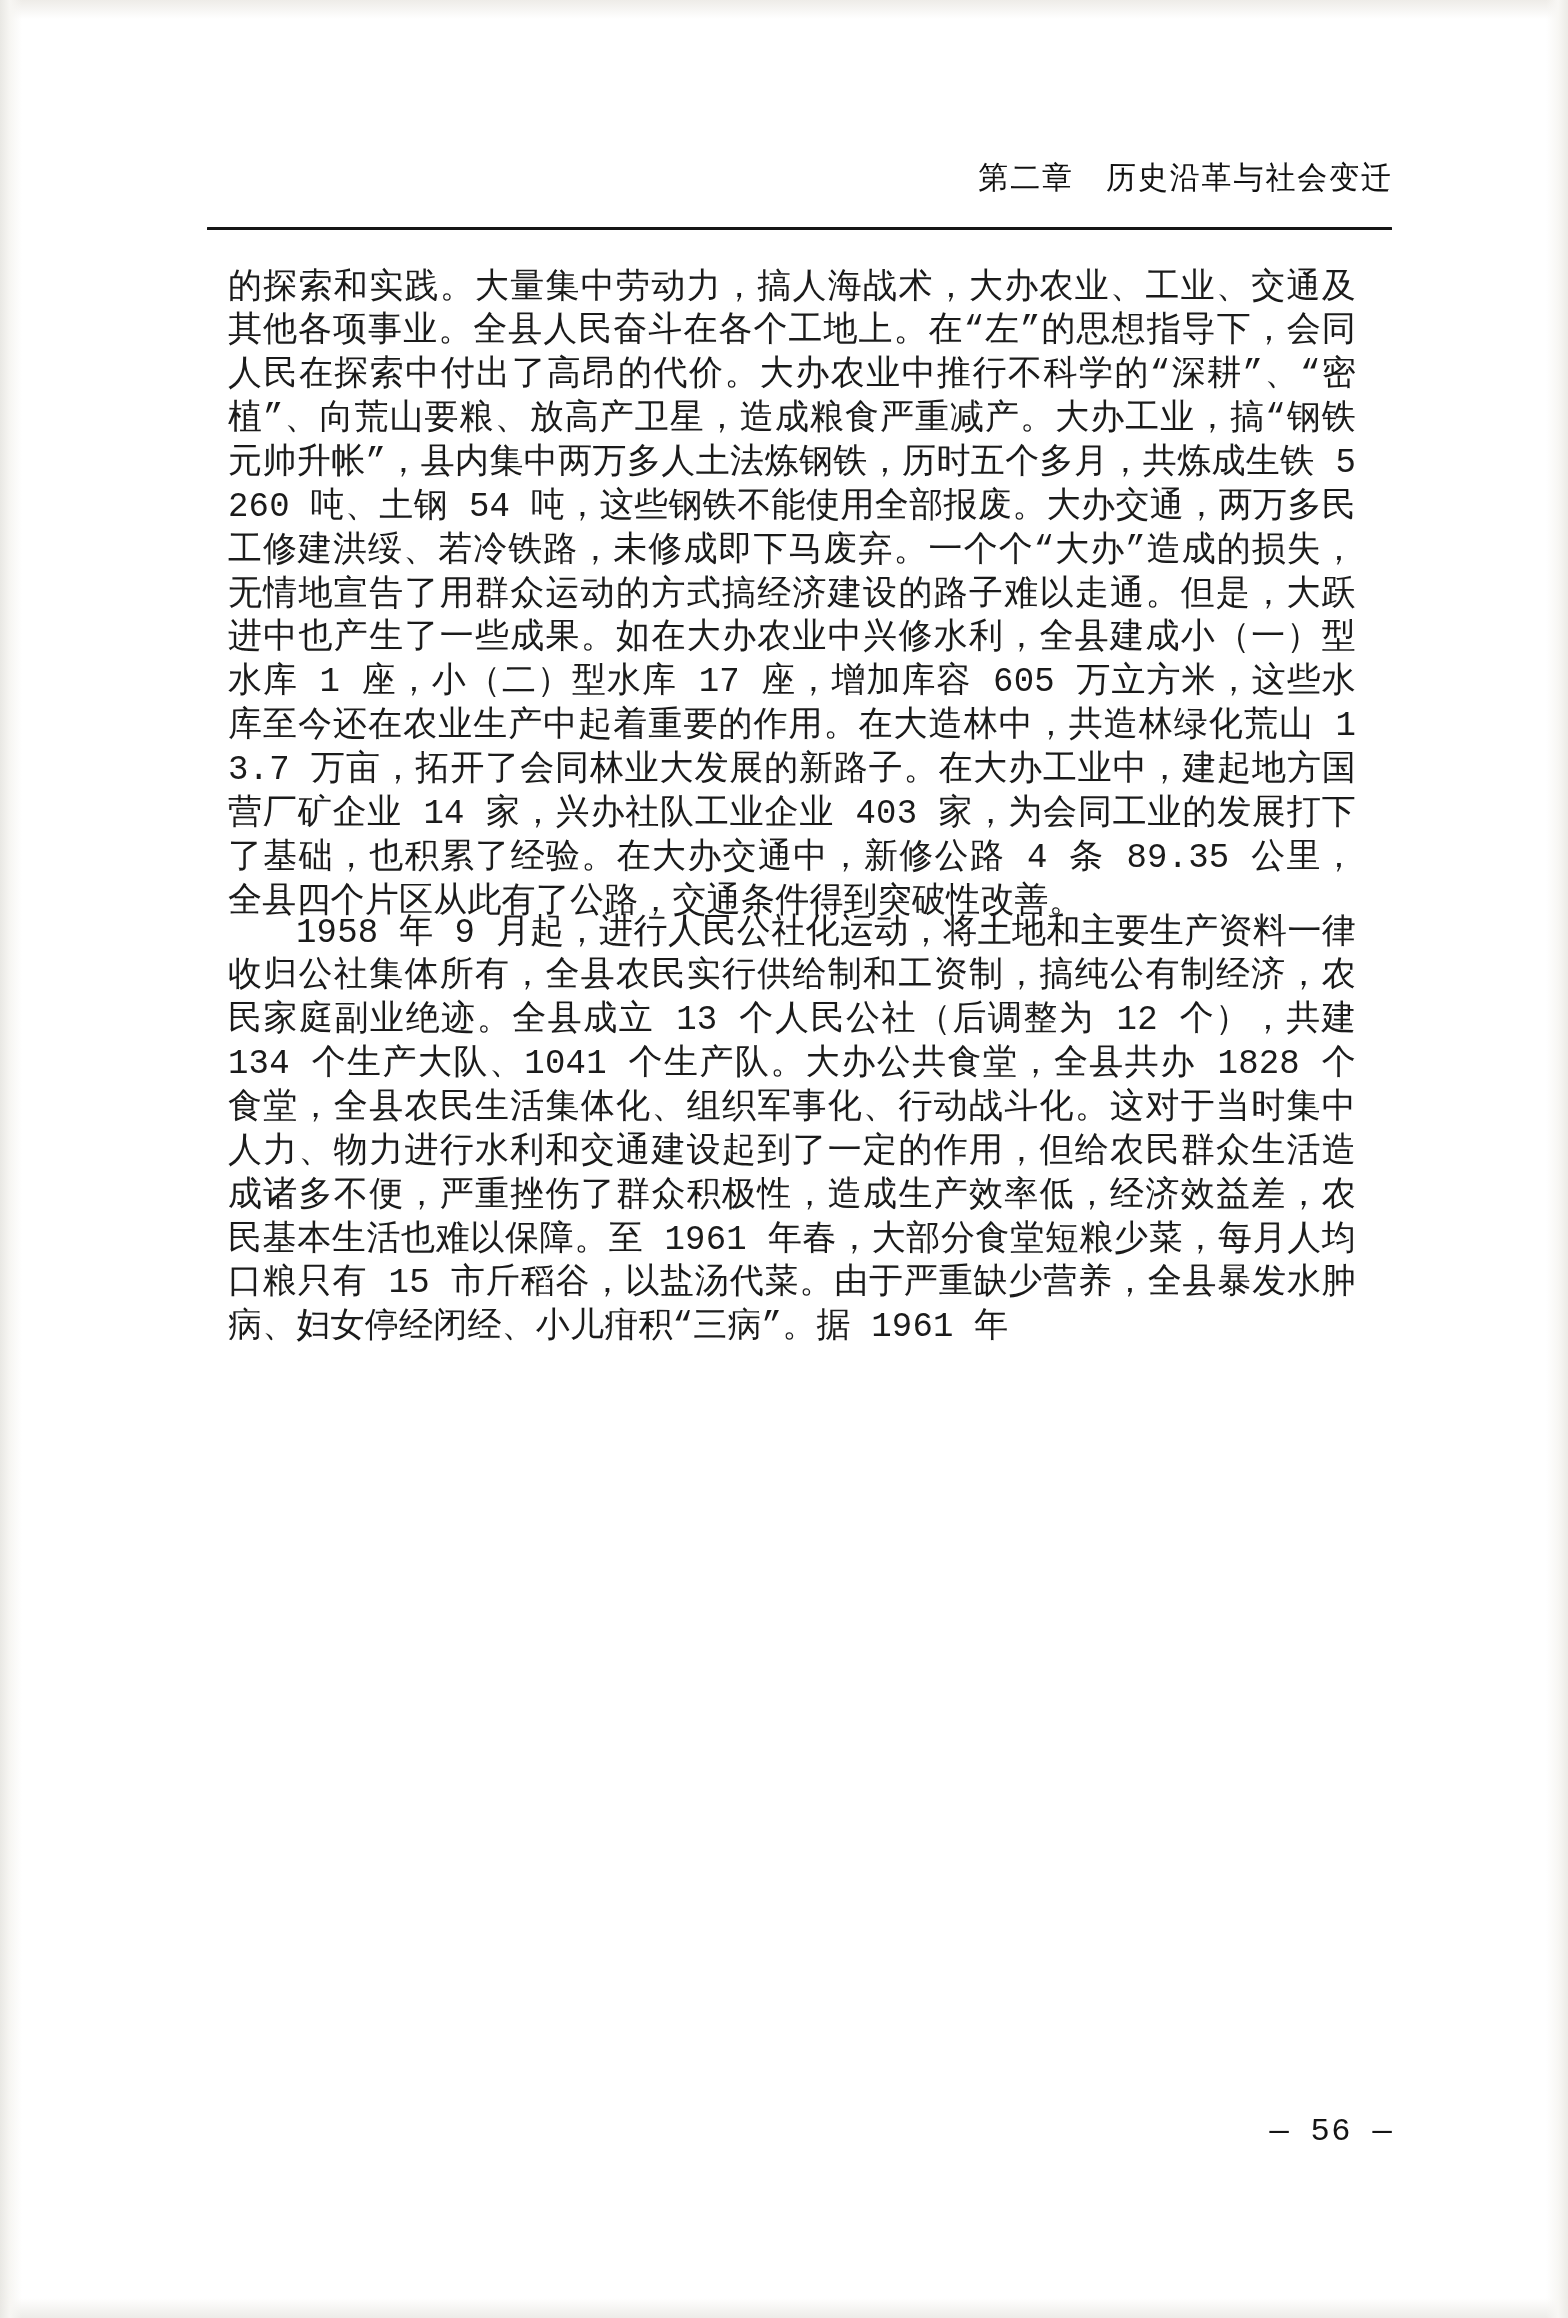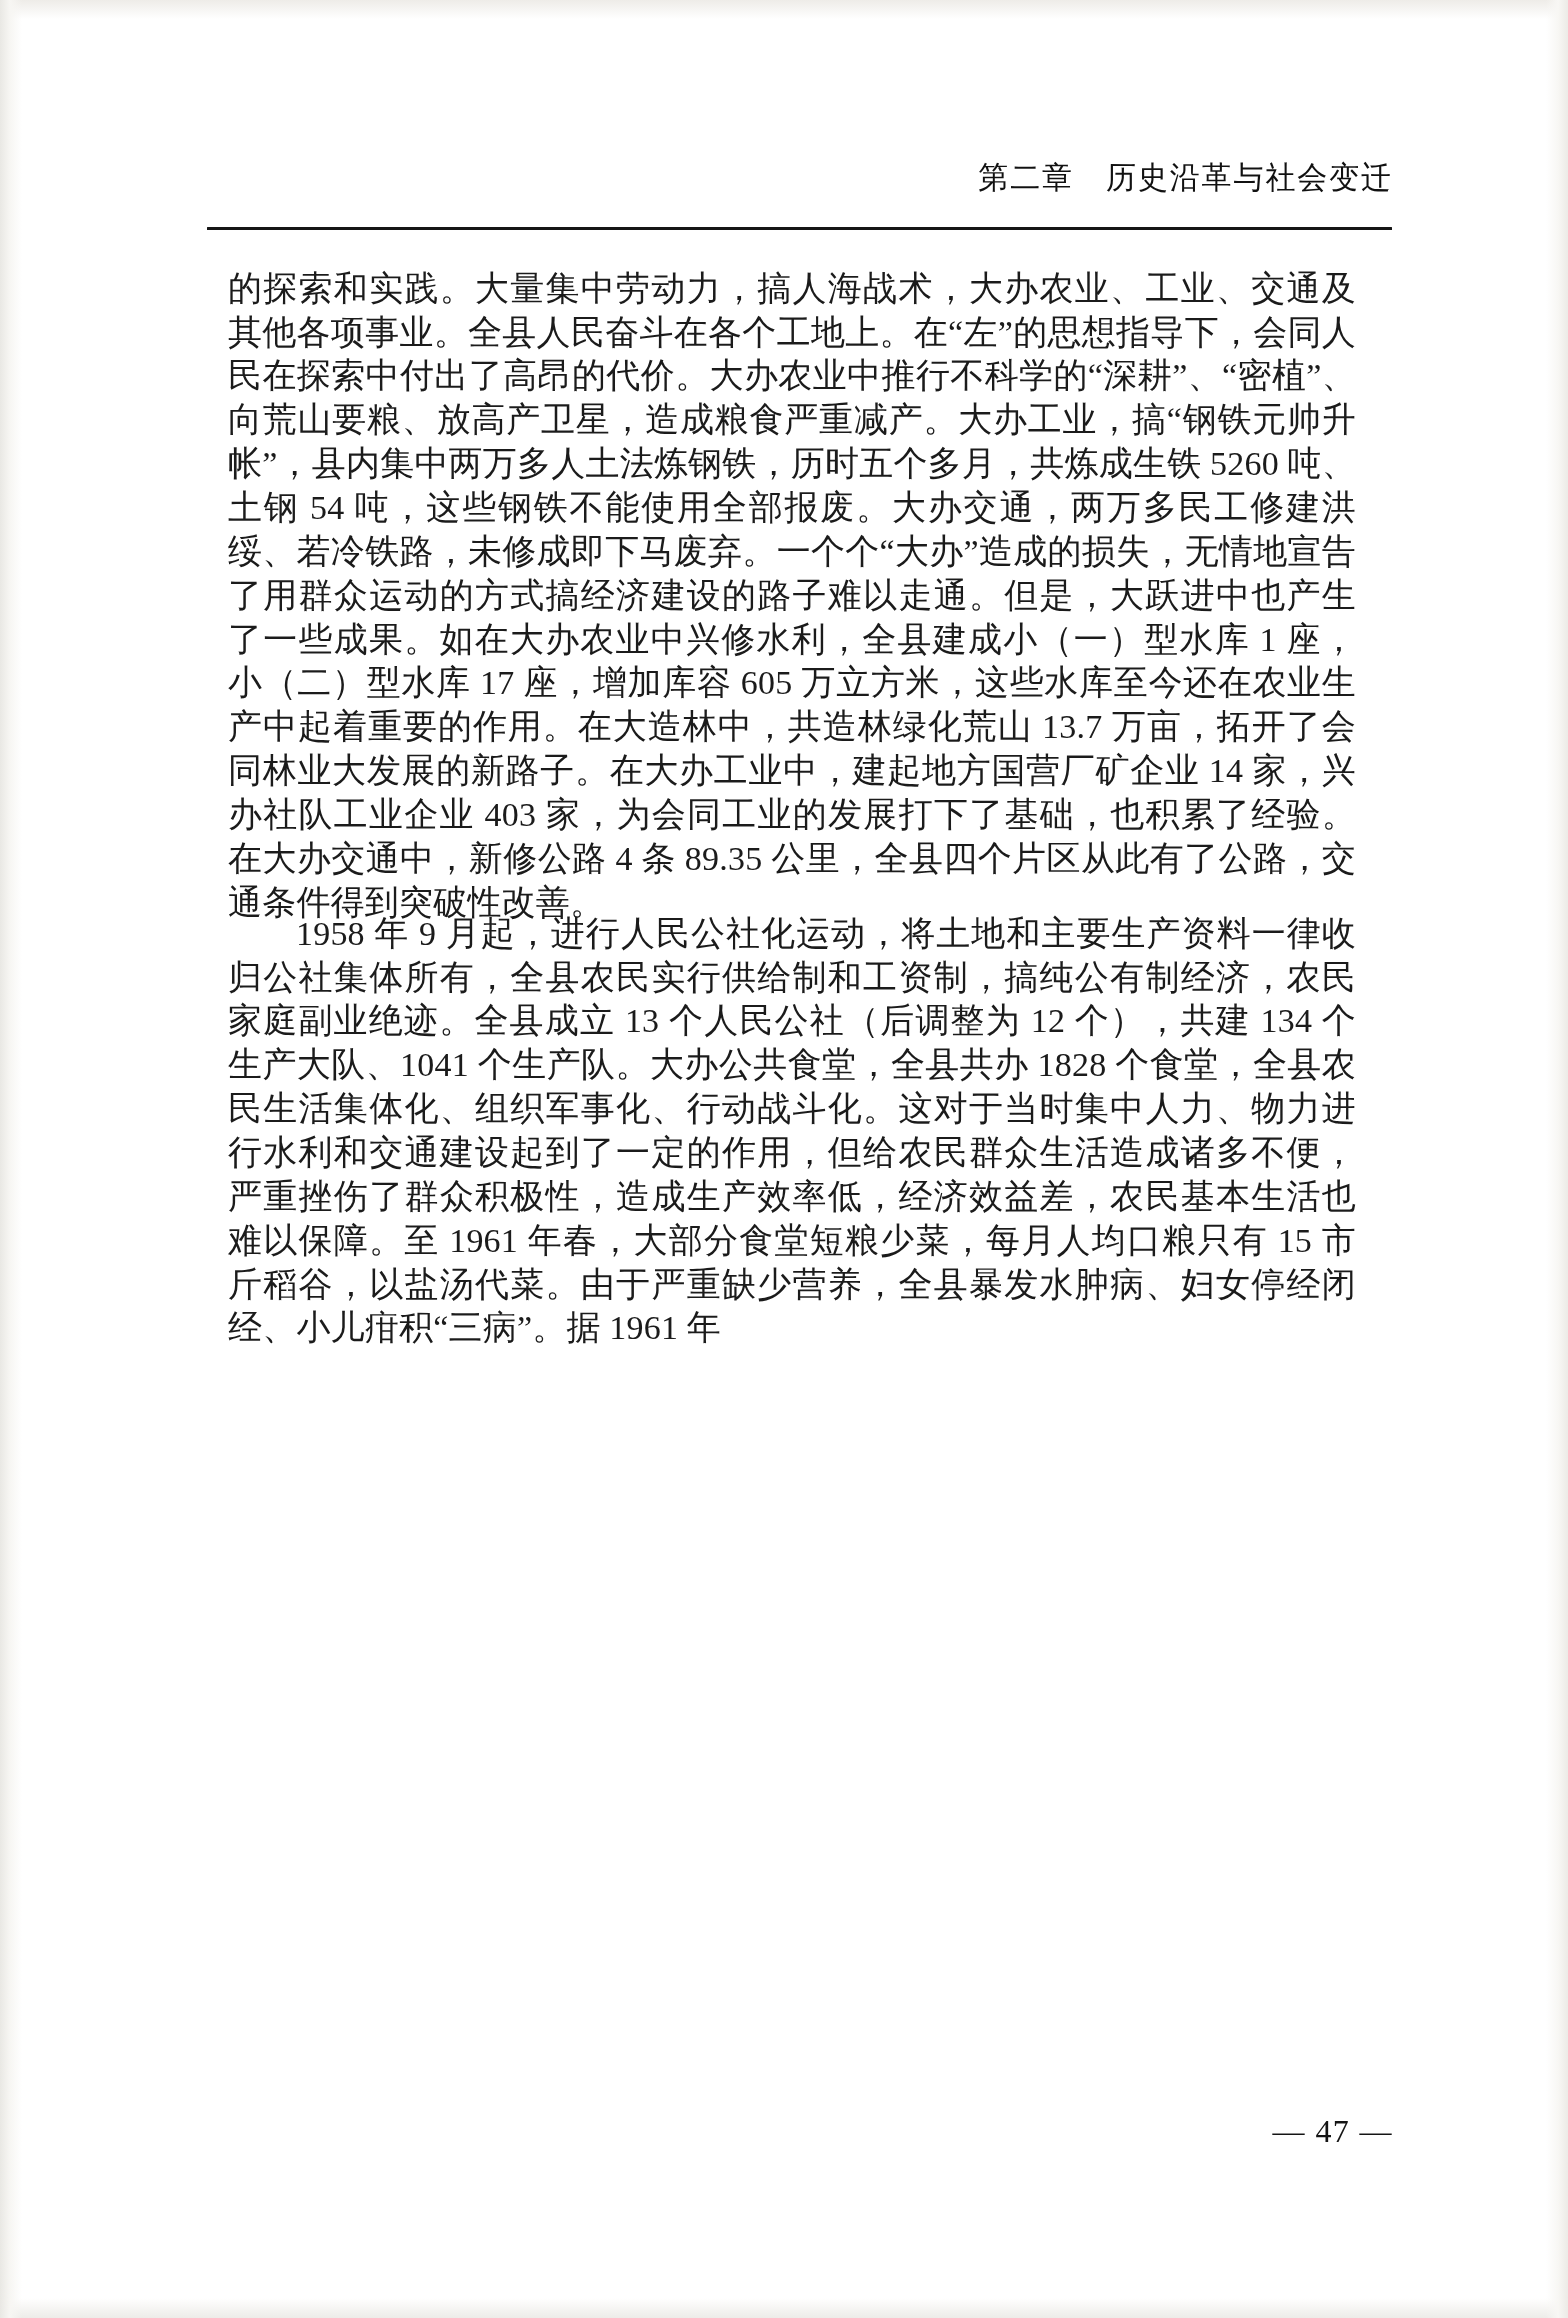--- a/index.html
+++ b/index.html
@@ -22,21 +22,21 @@
   }
   .edge-shadow-l { position:absolute; left:0; top:0; width:22px; height:100%;
     background:linear-gradient(to right,#e9e8e4 0%,#f7f6f3 45%,rgba(255,255,255,0) 100%); }
   .edge-shadow-r { position:absolute; right:0; top:0; width:22px; height:100%;
     background:linear-gradient(to left,#eceae6 0%,#f8f7f4 45%,rgba(255,255,255,0) 100%); }
   .edge-shadow-t { position:absolute; left:0; top:0; height:19px; width:100%;
     background:linear-gradient(to bottom,#eeece8 0%,rgba(255,255,255,0) 100%); }
   .edge-shadow-b { position:absolute; left:0; bottom:0; height:21px; width:100%;
     background:linear-gradient(to top,#ecebe7 0%,rgba(255,255,255,0) 100%); }
 
-  .page { position:absolute; inset:0; }
+  .page { position:absolute; inset:0;font-family:Liberation Mono, monospace; }
 
   
   .header-zone {
     position:absolute;
     left:207px; top:158px; width:1186px;
     text-align:right;
   }
   .header-title {
     font-size:30px;
     letter-spacing:1.9px;
@@ -101,16 +101,16 @@
     <span class="header-title">第二章　历史沿革与社会变迁</span>
   </div>
 
   <div class="header-rule"></div>
 
   <div class="body-block">
     <p class="para">的探索和实践。大量集中劳动力，搞人海战术，大办农业、工业、交通及其他各项事业。全县人民奋斗在各个工地上。在“左”的思想指导下，会同人民在探索中付出了高昂的代价。大办农业中推行不科学的“深耕”、“密植”、向荒山要粮、放高产卫星，造成粮食严重减产。大办工业，搞“钢铁元帅升帐”，县内集中两万多人土法炼钢铁，历时五个多月，共炼成生铁 5260 吨、土钢 54 吨，这些钢铁不能使用全部报废。大办交通，两万多民工修建洪绥、若冷铁路，未修成即下马废弃。一个个“大办”造成的损失，无情地宣告了用群众运动的方式搞经济建设的路子难以走通。但是，大跃进中也产生了一些成果。如在大办农业中兴修水利，全县建成小（一）型水库 1 座，小（二）型水库 17 座，增加库容 605 万立方米，这些水库至今还在农业生产中起着重要的作用。在大造林中，共造林绿化荒山 13.7 万亩，拓开了会同林业大发展的新路子。在大办工业中，建起地方国营厂矿企业 14 家，兴办社队工业企业 403 家，为会同工业的发展打下了基础，也积累了经验。在大办交通中，新修公路 4 条 89.35 公里，全县四个片区从此有了公路，交通条件得到突破性改善。</p>
     <p class="para indent">1958 年 9 月起，进行人民公社化运动，将土地和主要生产资料一律收归公社集体所有，全县农民实行供给制和工资制，搞纯公有制经济，农民家庭副业绝迹。全县成立 13 个人民公社（后调整为 12 个），共建 134 个生产大队、1041 个生产队。大办公共食堂，全县共办 1828 个食堂，全县农民生活集体化、组织军事化、行动战斗化。这对于当时集中人力、物力进行水利和交通建设起到了一定的作用，但给农民群众生活造成诸多不便，严重挫伤了群众积极性，造成生产效率低，经济效益差，农民基本生活也难以保障。至 1961 年春，大部分食堂短粮少菜，每月人均口粮只有 15 市斤稻谷，以盐汤代菜。由于严重缺少营养，全县暴发水肿病、妇女停经闭经、小儿疳积“三病”。据 1961 年</p>
   </div>
 
-  <div class="folio">— 47 —</div>
+  <div class="folio">— 56 —</div>
 
 </div>
 
 
 </body></html>

